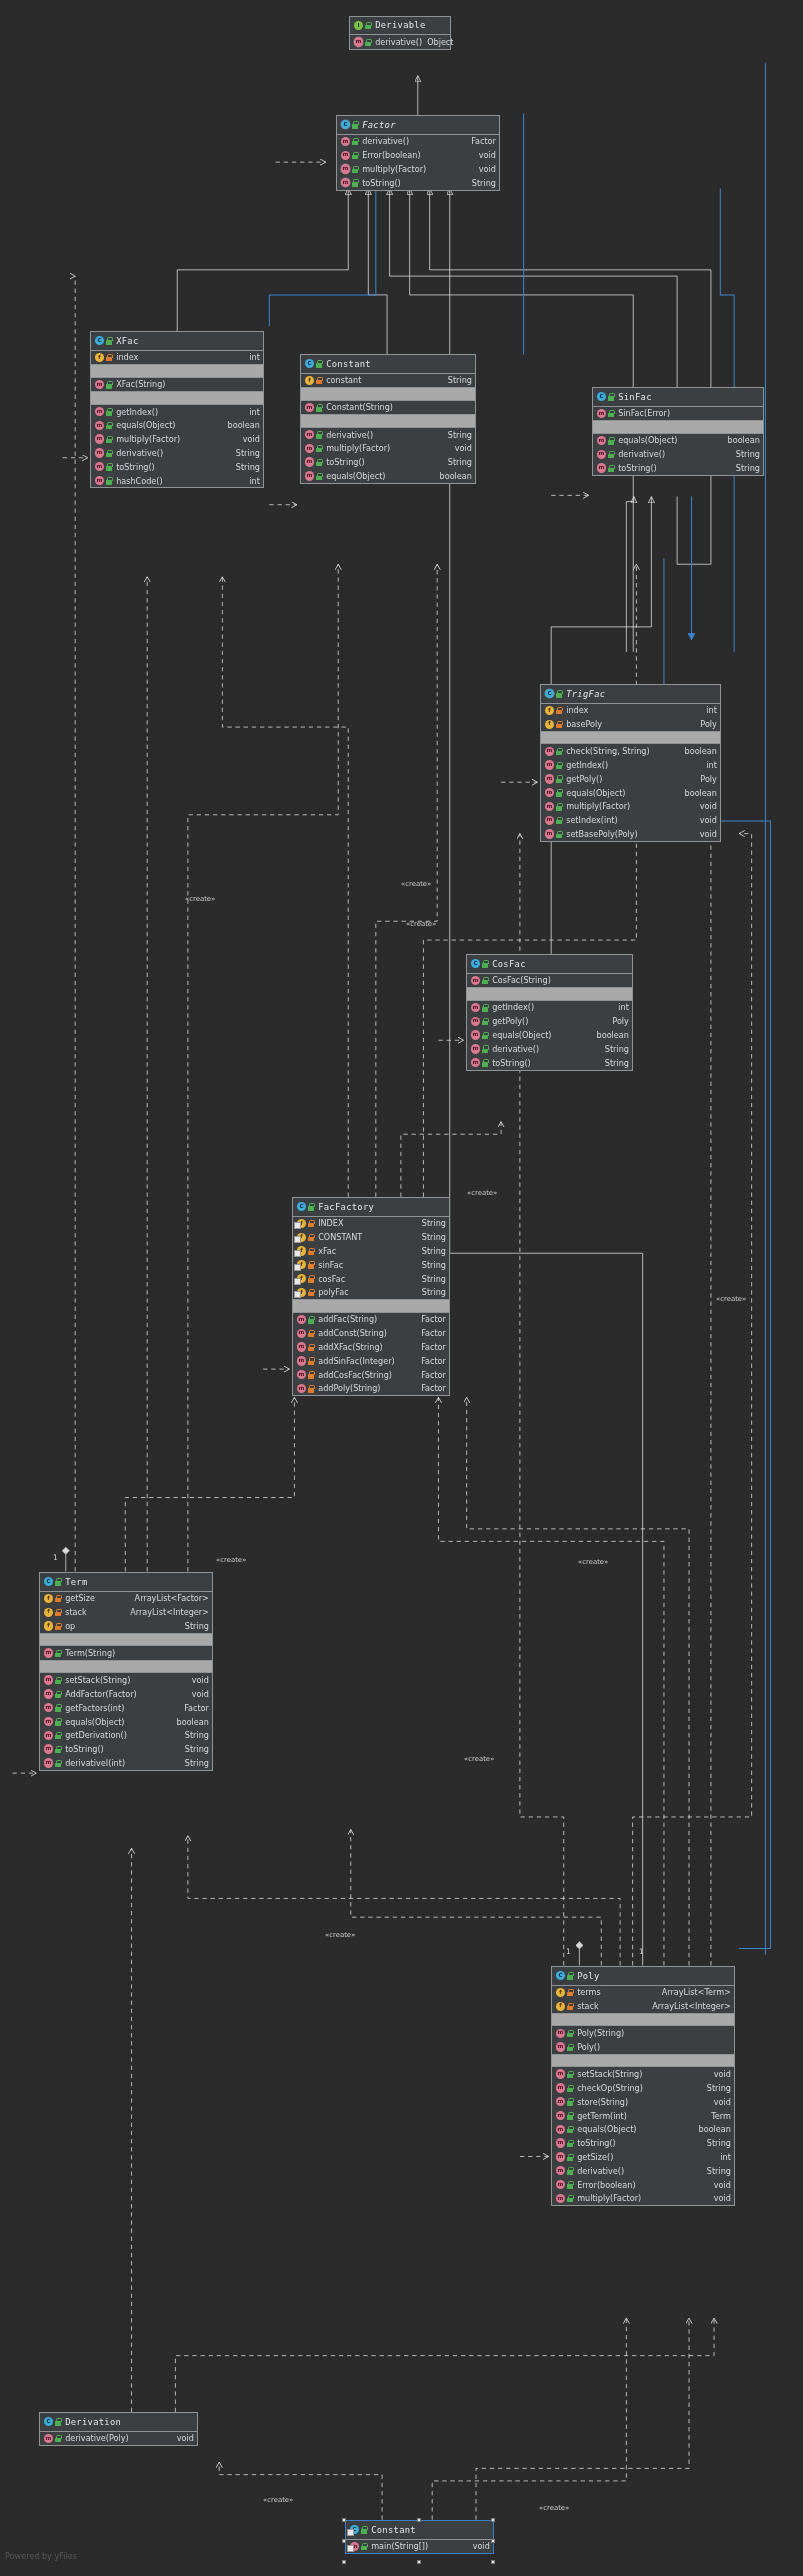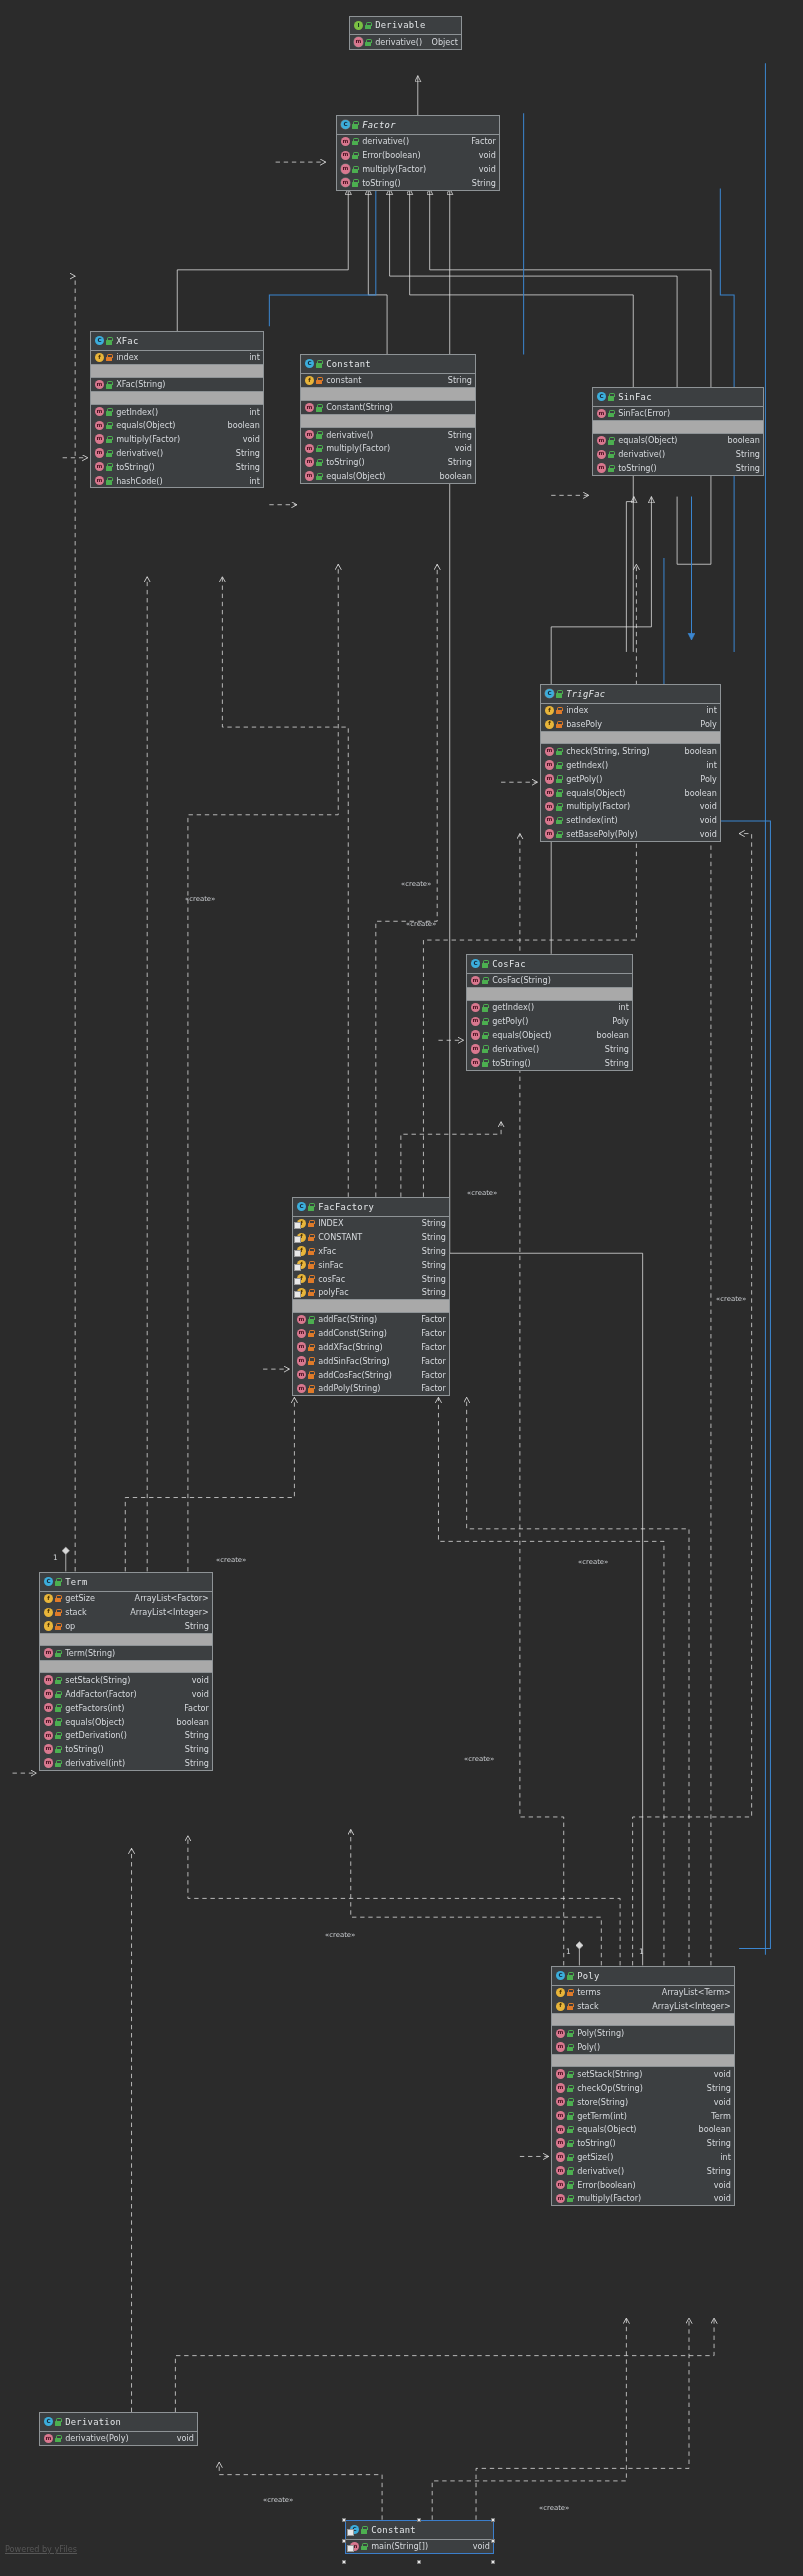--- a/index.html
+++ b/index.html
@@ -144,26 +144,25 @@
     margin-top: 17px;
   }
   .mult {
     position: absolute;
     color: #d2d5d8;
     font-size: 7.5px;
     z-index: 6;
   }
   .watermark {
     position: absolute;
-    left: 5px; bottom: 22px;
+    left: 5px; bottom: 15px;
     color: #575757;
     font-size: 8.1px;
     font-family: "DejaVu Sans", sans-serif;
     z-index: 2;
-    text-decoration: underline;
   }
   .handle {
     position: absolute;
     width: 4.4px; height: 4.4px;
     background: #e8e8e8;
     border: 0.6px solid #7a7a7a;
     z-index: 10;
     box-sizing: border-box;
   }
 </style>
@@ -266,21 +265,21 @@
   <div class="lbl" style="left:464px;top:1738px">«create»</div>
   <div class="lbl" style="left:325px;top:1914px">«create»</div>
   <div class="lbl" style="left:263px;top:2479px">«create»</div>
   <div class="lbl" style="left:539px;top:2487px">«create»</div>
 
   <div class="mult" style="left:53px;top:1553px">1</div>
   <div class="mult" style="left:566px;top:1947px">1</div>
   <div class="mult" style="left:639px;top:1947px">1</div>
 
   <div id="boxes">
-      <div class="umlbox" style="left: 349px; top: 15.7px; width: 113px;">
+      <div class="umlbox" style="left: 349px; top: 15.7px; width: 102px;">
         <div class="sect">
           <div class="row titlerow">
             <span class="ico ico-iface">I</span>
             <span class="vis pub">
               <b></b>
               <i></i>
             </span>
             <span class="nm">Derivable</span>
           </div>
         </div>
@@ -825,21 +824,21 @@
             </span>
             <span class="nm">addXFac(String)</span>
             <span class="ty">Factor</span>
           </div>
           <div class="row">
             <span class="ico ico-method">m</span>
             <span class="vis priv">
               <b></b>
               <i></i>
             </span>
-            <span class="nm">addSinFac(String)</span>
+            <span class="nm">addSinFac(Integer)</span>
             <span class="ty">Factor</span>
           </div>
           <div class="row">
             <span class="ico ico-method">m</span>
             <span class="vis priv">
               <b></b>
               <i></i>
             </span>
             <span class="nm">addCosFac(String)</span>
             <span class="ty">Factor</span>

